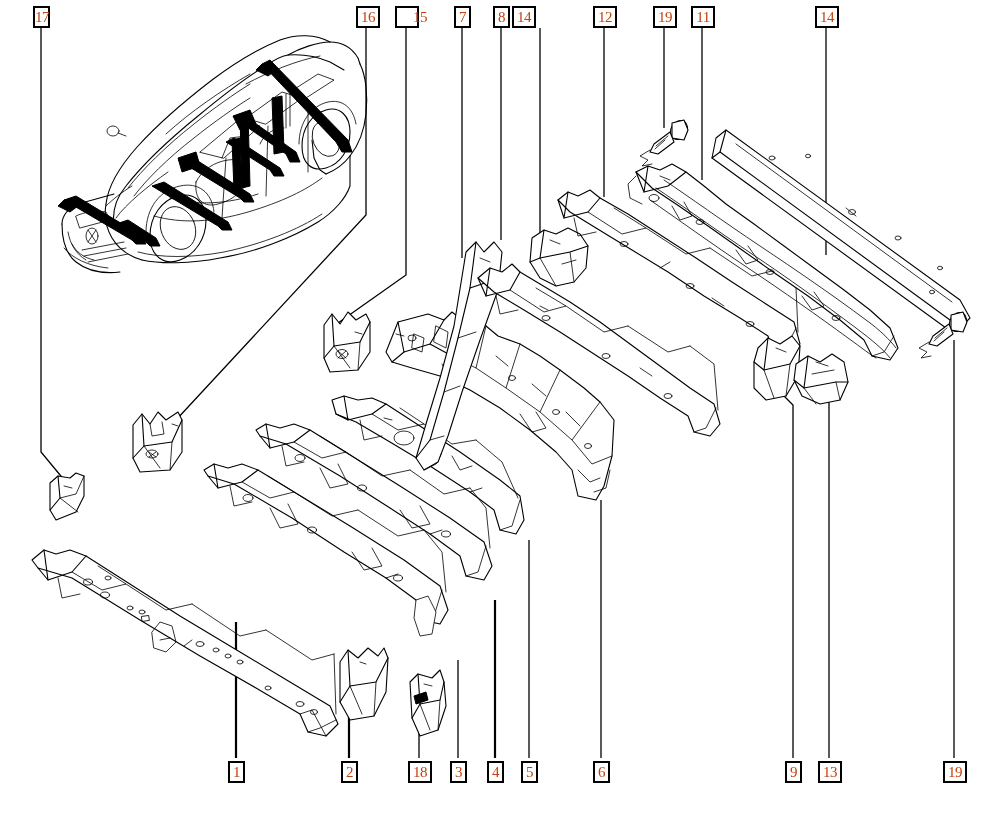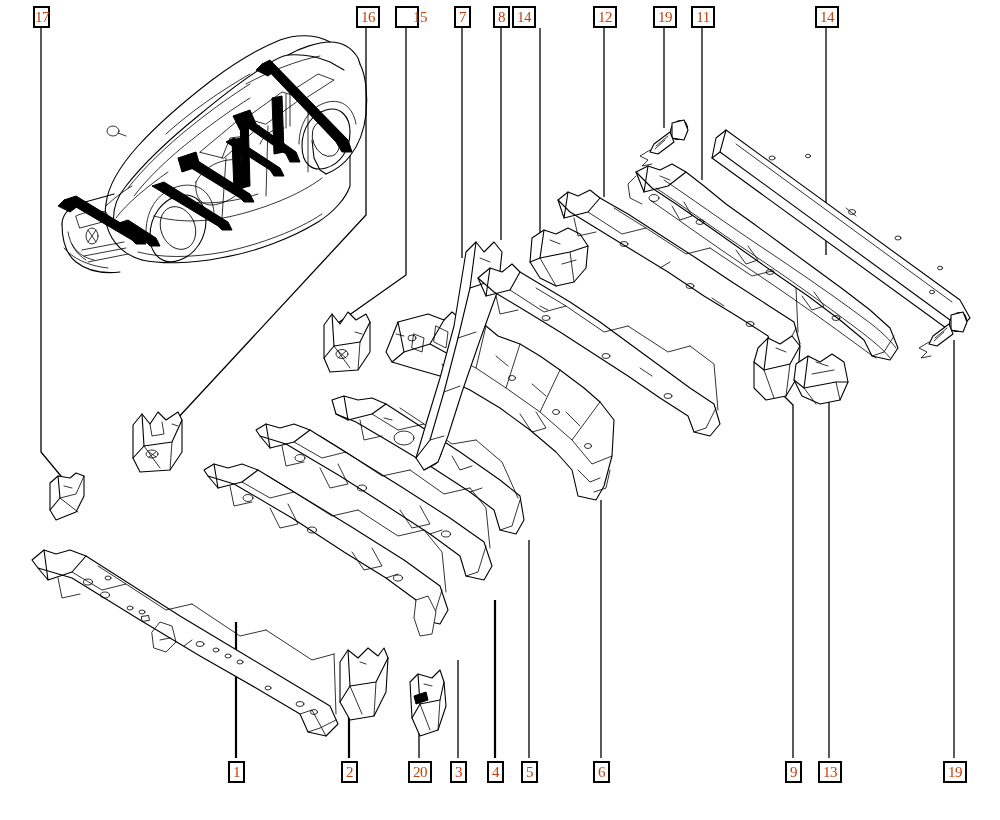--- a/index.html
+++ b/index.html
@@ -556,21 +556,21 @@
   <div class="callout w1" style="left:454px; top:6px;">7</div>
   <div class="callout w1" style="left:493px; top:6px;">8</div>
   <div class="callout w2" style="left:512px; top:6px;">14</div>
   <div class="callout w2" style="left:593px; top:6px;">12</div>
   <div class="callout w2" style="left:653px; top:6px;">19</div>
   <div class="callout w2" style="left:691px; top:6px;">11</div>
   <div class="callout w2" style="left:815px; top:6px;">14</div>
 
   <div class="callout w1" style="left:228px; top:761px;">1</div>
   <div class="callout w1" style="left:341px; top:761px;">2</div>
-  <div class="callout w2" style="left:408px; top:761px;">20</div>
+  <div class="callout w2" style="left:408px; top:761px;">18</div>
   <div class="callout w1" style="left:450px; top:761px;">3</div>
   <div class="callout w1" style="left:487px; top:761px;">4</div>
   <div class="callout w1" style="left:521px; top:761px;">5</div>
   <div class="callout w1" style="left:593px; top:761px;">6</div>
   <div class="callout w1" style="left:785px; top:761px;">9</div>
   <div class="callout w2" style="left:818px; top:761px;">13</div>
   <div class="callout w2" style="left:943px; top:761px;">19</div>
 
 </div>
 

